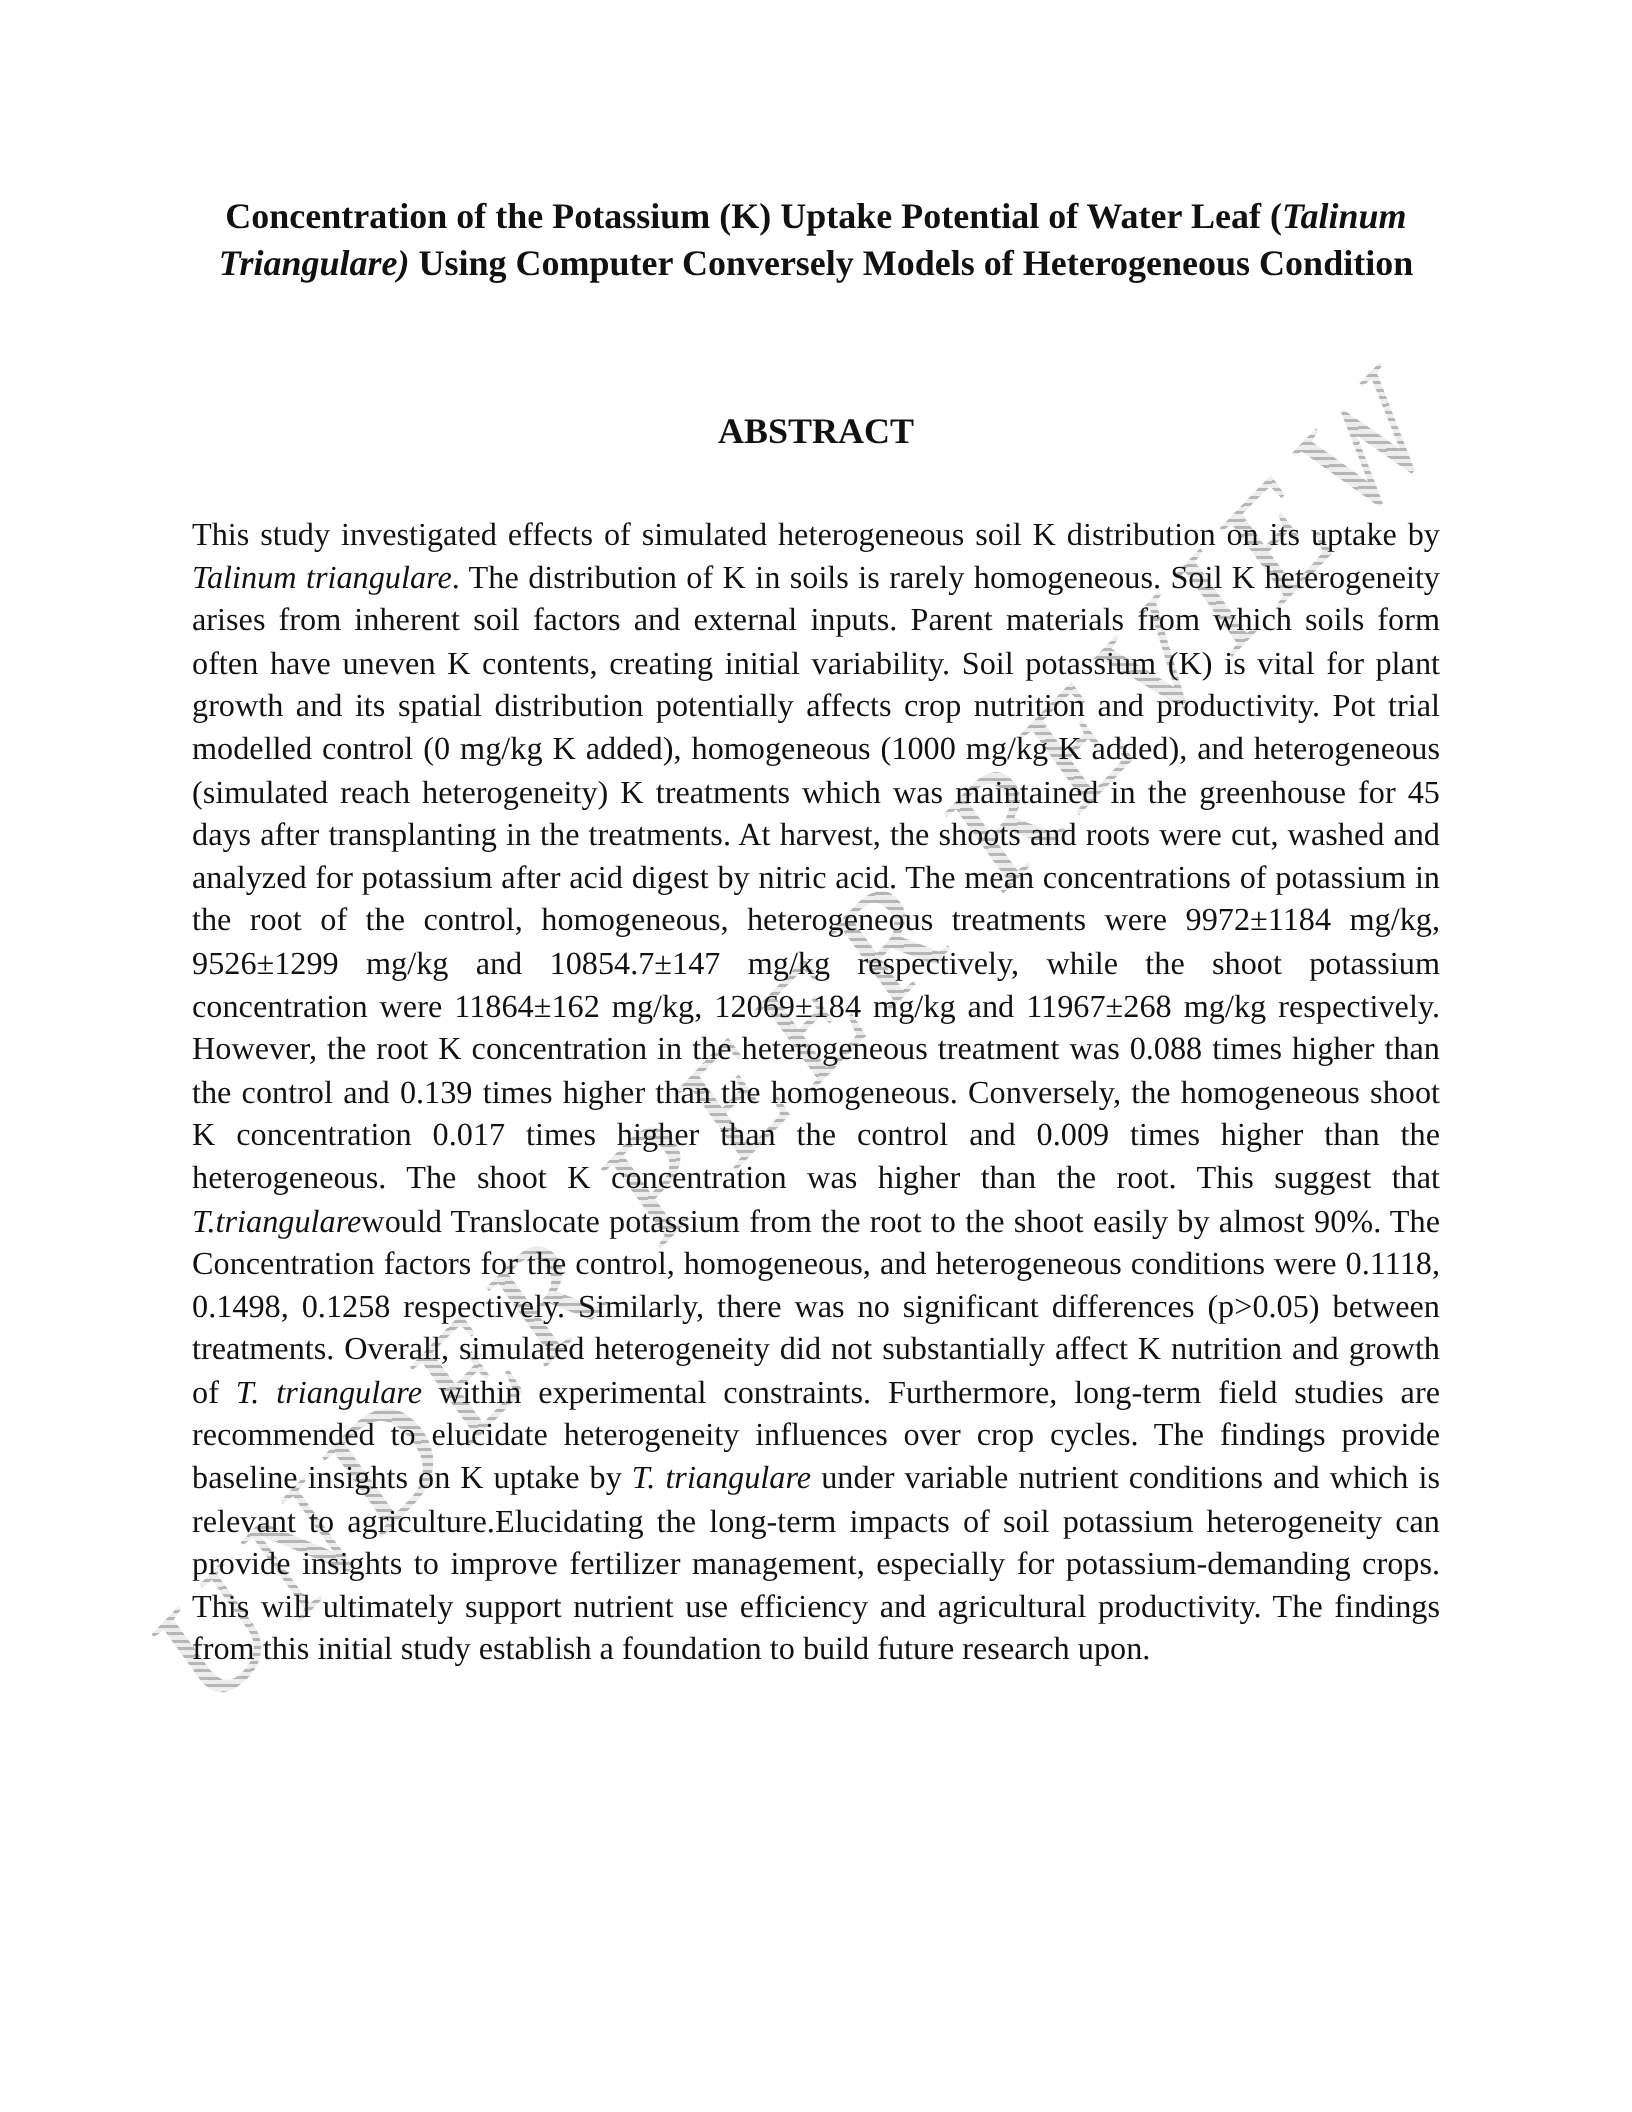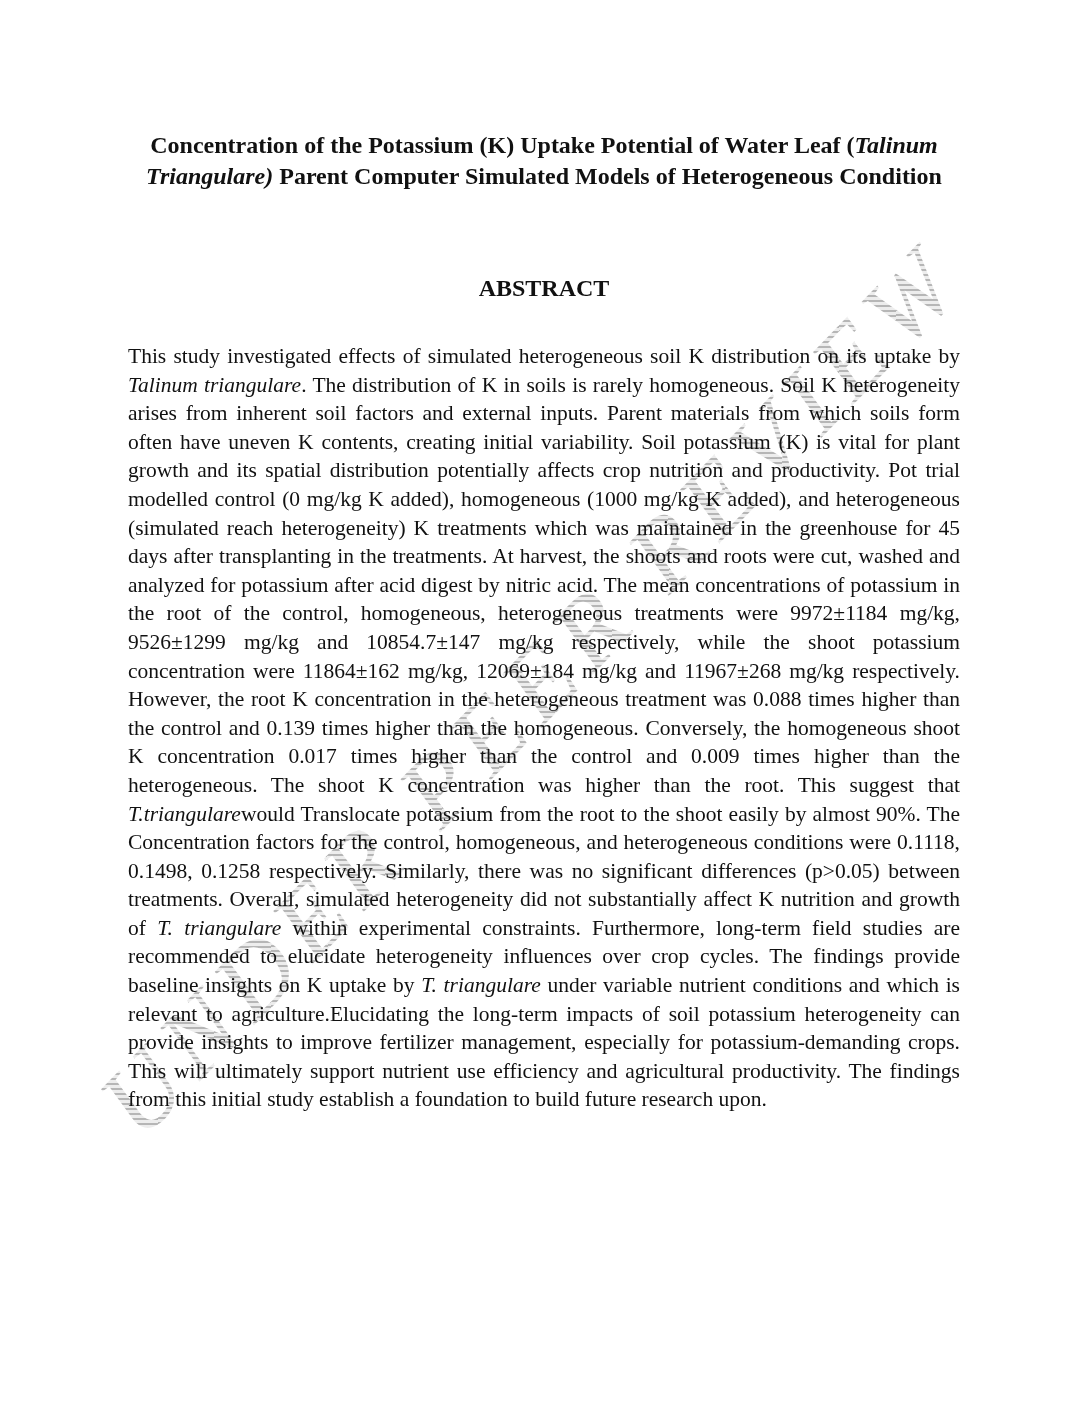--- a/index.html
+++ b/index.html
@@ -71,19 +71,19 @@
     text-justify: inter-word;
   }
 </style>
 </head>
 <body>
 
 <div class="page">
   <div class="watermark">UNDER PEER REVIEW</div>
 
   <div class="content">
-    <h1 class="title"><span>Concentration of the Potassium (K) Uptake Potential of Water Leaf (</span><span style="font-style: italic;">Talinum Triangulare)</span><span> Parent Computer Simulated Models of Heterogeneous Condition</span></h1>
+    <h1 class="title"><span>Concentration of the Potassium (K) Uptake Potential of Water Leaf (</span><span style="font-style: italic;">Talinum Triangulare)</span><span> Using Computer Conversely Models of Heterogeneous Condition</span></h1>
 
     <h2 class="abstract-heading">ABSTRACT</h2>
 
     <p class="abstract-body"><span>This study investigated effects of simulated heterogeneous soil K distribution on its uptake by </span><span style="font-style: italic;">Talinum triangulare</span><span>. The distribution of K in soils is rarely homogeneous. Soil K heterogeneity arises from inherent soil factors and external inputs. Parent materials from which soils form often have uneven K contents, creating initial variability. Soil potassium (K) is vital for plant growth and its spatial distribution potentially affects crop nutrition and productivity. Pot trial modelled control (0 mg/kg K added), homogeneous (1000 mg/kg K added), and heterogeneous (simulated reach heterogeneity) K treatments which was maintained in the greenhouse for 45 days after transplanting in the treatments. At harvest, the shoots and roots were cut, washed and analyzed for potassium after acid digest by nitric acid. The mean concentrations of potassium in the root of the control, homogeneous, heterogeneous treatments were 9972±1184 mg/kg, 9526±1299 mg/kg and 10854.7±147 mg/kg respectively, while the shoot potassium concentration were 11864±162 mg/kg, 12069±184 mg/kg and 11967±268 mg/kg respectively. However, the root K concentration in the heterogeneous treatment was 0.088 times higher than the control and 0.139 times higher than the homogeneous. Conversely, the homogeneous shoot K concentration 0.017 times higher than the control and 0.009 times higher than the heterogeneous. The shoot K concentration was higher than the root. This suggest that </span><span style="font-style: italic;">T.triangulare</span><span>would Translocate potassium from the root to the shoot easily by almost 90%. The Concentration factors for the control, homogeneous, and heterogeneous conditions were 0.1118, 0.1498, 0.1258 respectively. Similarly, there was no significant differences (p&gt;0.05) between treatments.  Overall, simulated heterogeneity did not substantially affect K nutrition and growth of </span><span style="font-style: italic;">T. triangulare</span><span> within experimental constraints. Furthermore, long-term field studies are recommended to elucidate heterogeneity influences over crop cycles. The findings provide baseline insights on K uptake by </span><span style="font-style: italic;">T. triangulare</span><span> under variable nutrient conditions and which is relevant to agriculture.Elucidating the long-term impacts of soil potassium heterogeneity can provide insights to improve fertilizer management, especially for potassium-demanding crops. This will ultimately support nutrient use efficiency and agricultural productivity. The findings from this initial study establish a foundation to build future research upon.</span></p>
   </div>
 </div>
 
 </body></html>

